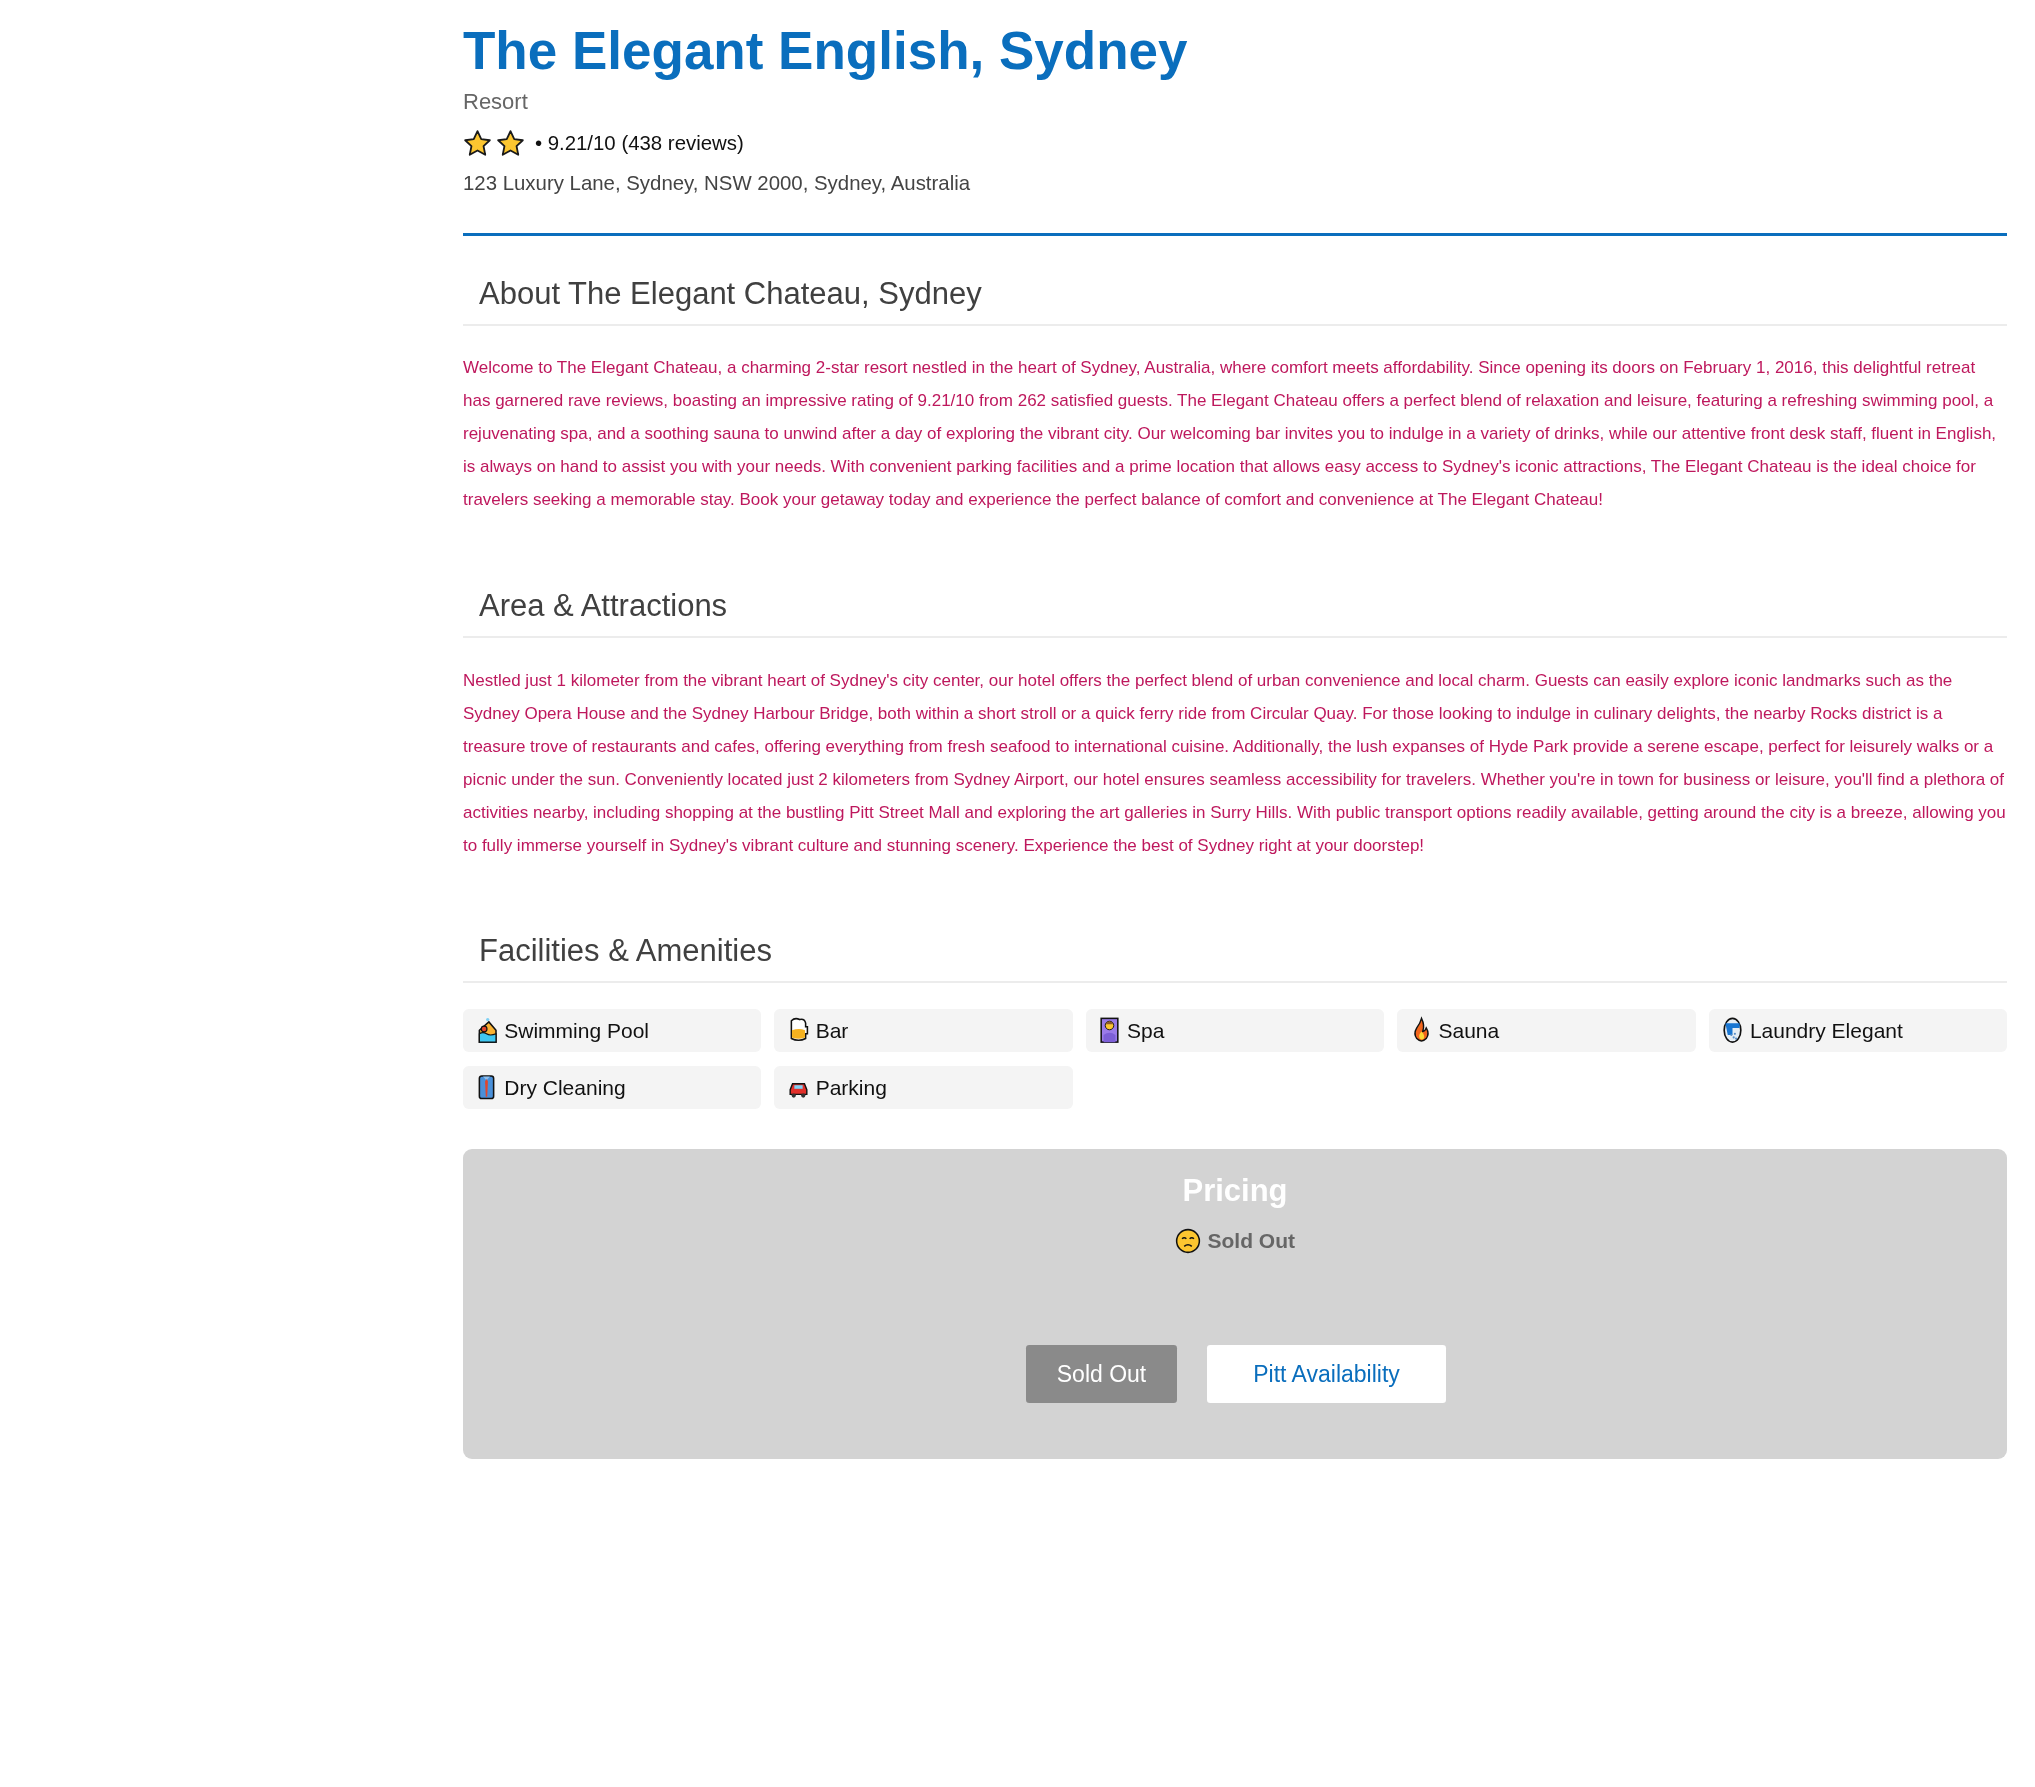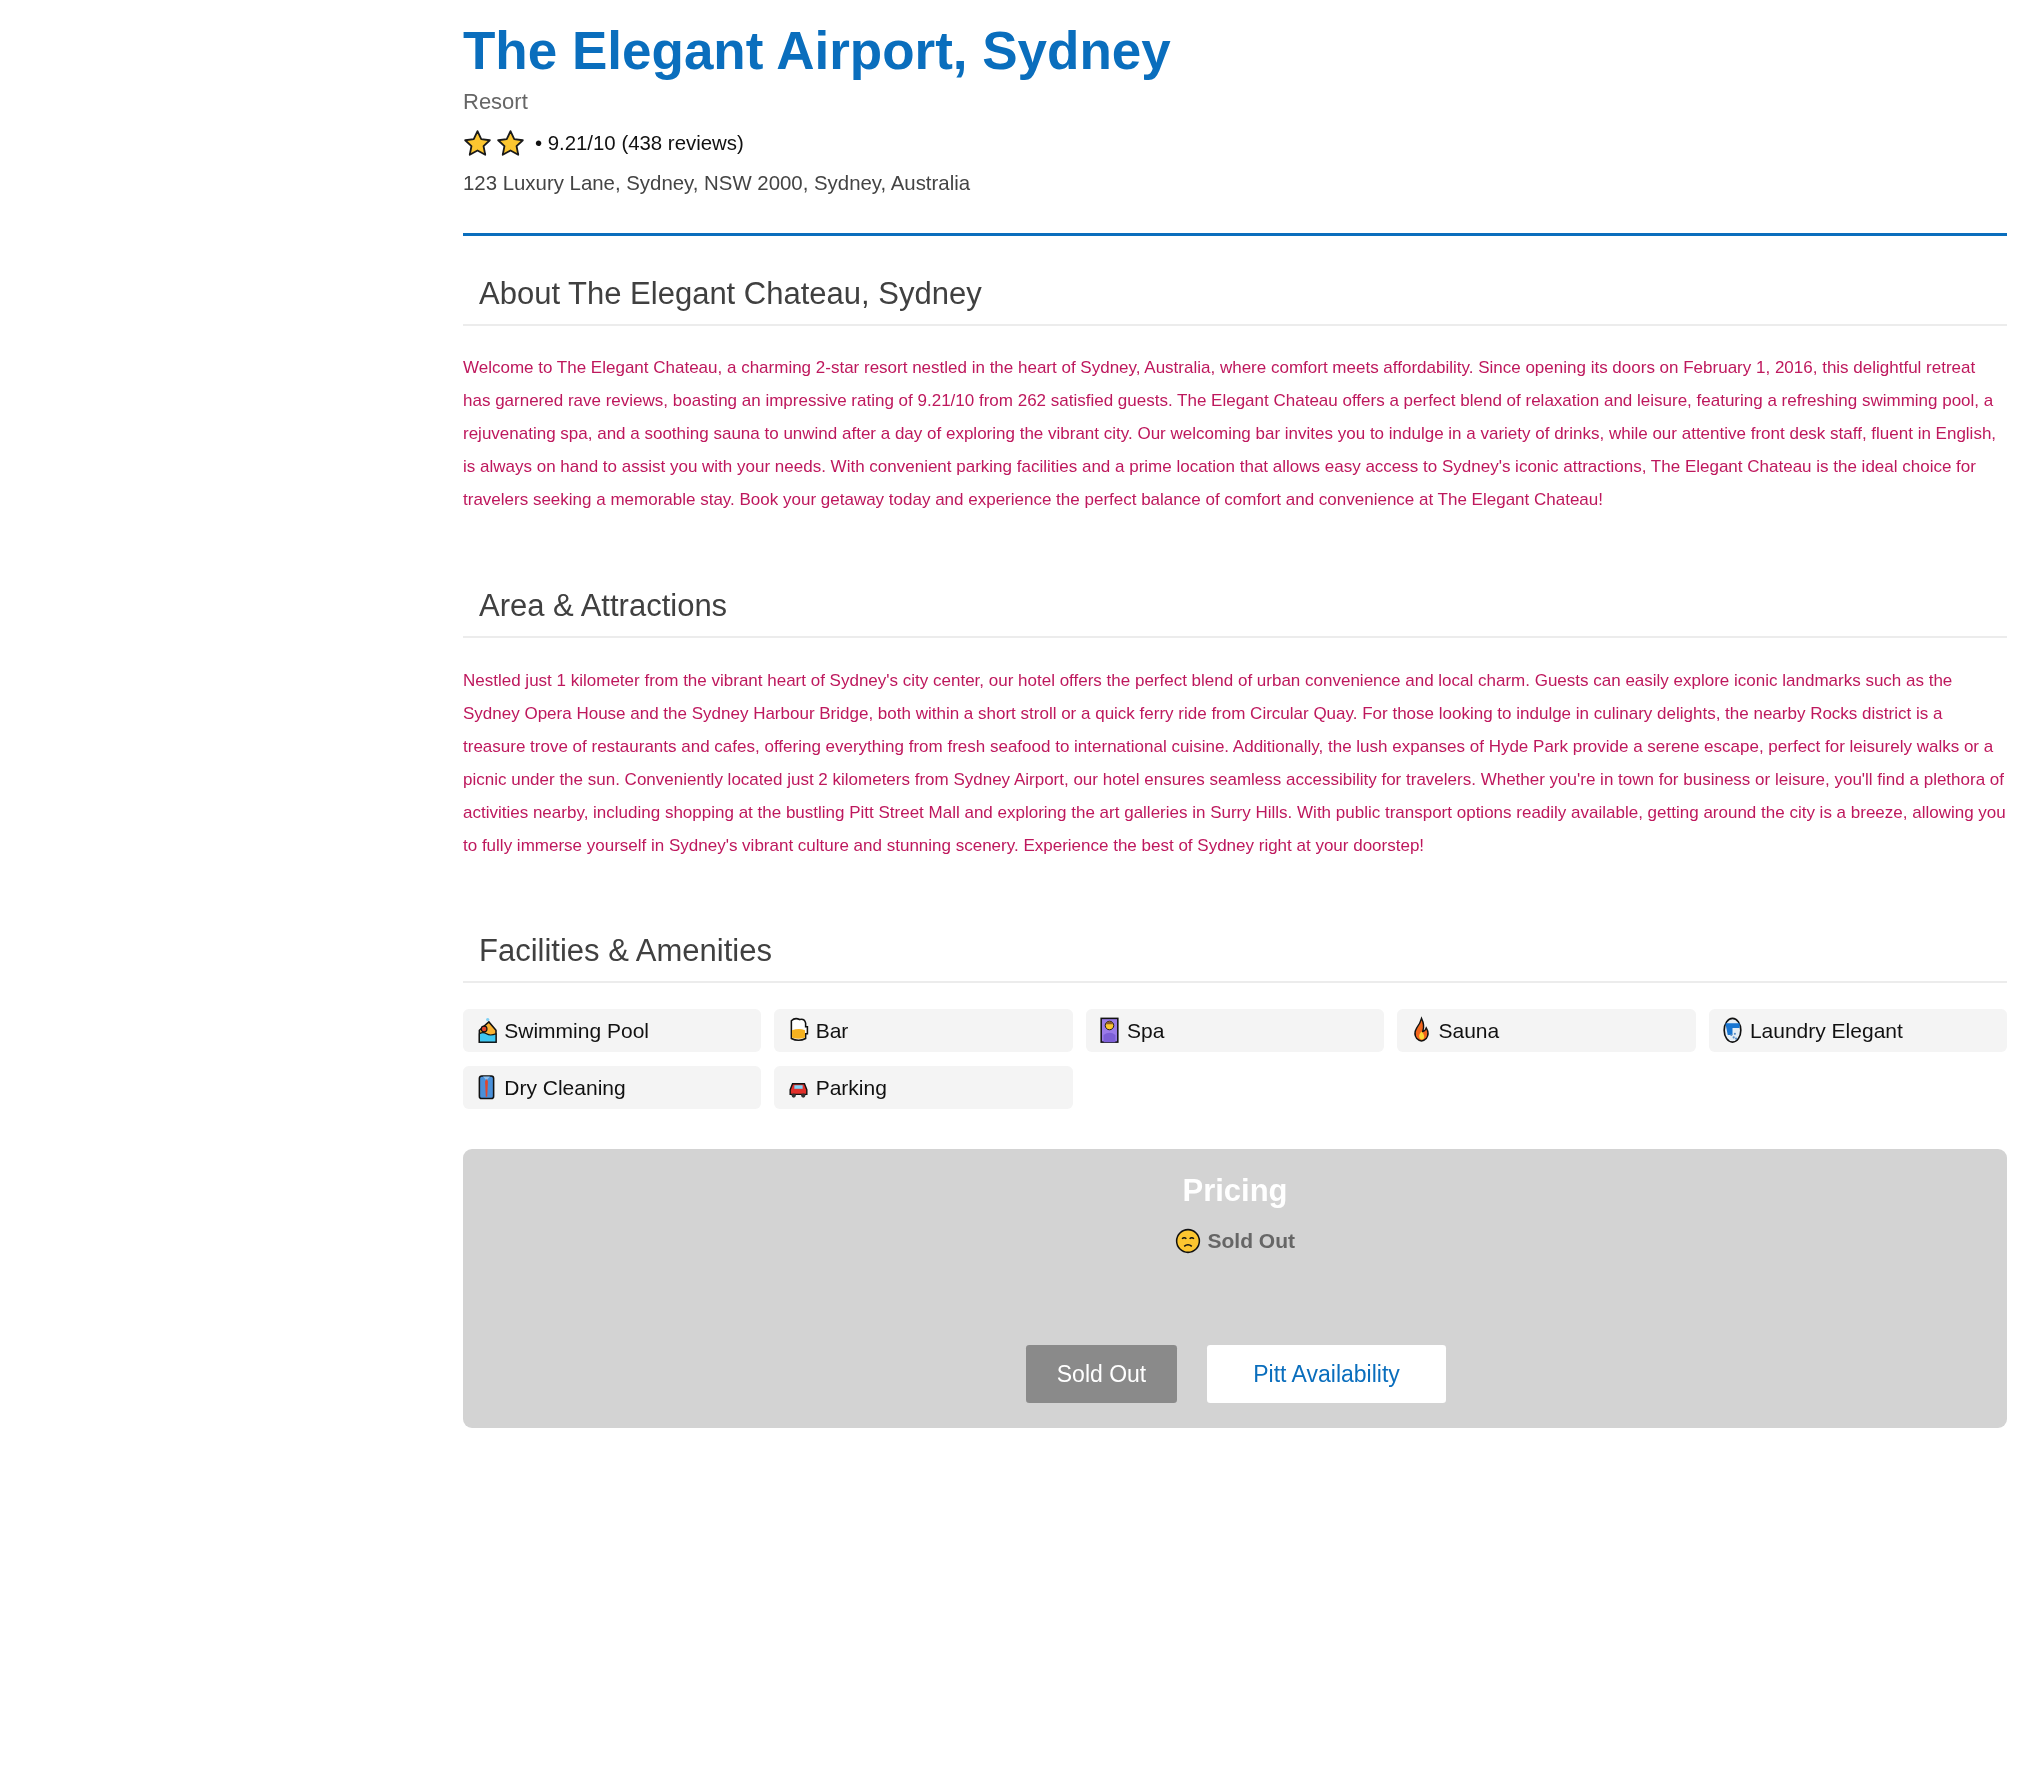--- a/index.html
+++ b/index.html
@@ -15,39 +15,39 @@
   .address { position:absolute; left:0; top:170px; font-size:20.4px; color:#444; line-height:27px; white-space:nowrap; }
   .rule { position:absolute; left:0; top:233px; width:1544px; height:3.3px; background:#0a6ebd; }
   .h2 { position:absolute; left:16px; margin:0; font-size:31px; font-weight:normal; color:#404040; line-height:41px; white-space:nowrap; }
   .h2-line { position:absolute; left:0; width:1544px; height:1.6px; background:#ececec; }
   .para { position:absolute; left:0; width:1544px; margin:0; font-size:17px; line-height:33px; color:#be185d; }
   .fac-grid { position:absolute; left:0; top:1009px; width:1544px; display:grid;
               grid-template-columns:repeat(5, 1fr); column-gap:13px; row-gap:14px; }
   .fac { height:43px; background:#f4f4f4; border-radius:5.7px; display:flex; align-items:center;
          padding-left:11.4px; font-size:21px; color:#111; box-sizing:border-box; }
   .fac-icon { width:25px; height:28.5px; margin-right:4.9px; display:inline-block; flex:none; }
-  .pricing { position:absolute; left:0; top:1149px; width:1544px; height:279px; background:#d3d3d3; border-radius:9px; }
+  .pricing { position:absolute; left:0; top:1149px; width:1544px; height:310px; background:#d3d3d3; border-radius:9px; }
   .pricing-title { position:absolute; left:0; width:100%; top:21px; text-align:center; font-size:31px; font-weight:bold; color:#fff; line-height:41px; }
   .status { position:absolute; left:0; width:100%; top:78px; display:flex; justify-content:center; align-items:center;
             font-size:21px; font-weight:bold; color:#666; line-height:28.5px; }
   .status svg { width:26px; height:26px; margin-right:6.5px; }
   .price-row { position:absolute; left:0; width:100%; top:116px; text-align:center; line-height:53px; white-space:nowrap; }
   .price { font-size:42px; font-weight:bold; color:#666; }
   .per { font-size:23px; color:#666; margin-left:5.7px; }
   .btn { position:absolute; top:196px; height:58px; border-radius:3.3px; border:none; font-family:"Liberation Sans", sans-serif;
          font-size:23px; display:flex; align-items:center; justify-content:center; box-sizing:border-box; }
   .btn-soldout { left:563px; width:151px; background:#8a8a8a; color:#fff; }
   .btn-check { left:744px; width:239px; background:#fff; color:#0a6ebd; }
 </style>
 </head>
 <body>
 
 <div class="wrap">
 
-  <h1 class="title">The Elegant Airport, Sydney</h1>
+  <h1 class="title">The Elegant English, Sydney</h1>
   <div class="subtype">Resort</div>
 
   <div class="rating-row">
     <svg class="star" viewBox="0 0 24 24">
         <path d="M12 1.8l3.1 6.6 7.1.9-5.2 4.9 1.4 7.1L12 17.8l-6.4 3.5 1.4-7.1L1.8 9.3l7.1-.9z" fill="#fcc630" stroke="#1a1a1a" stroke-width="1.5" stroke-linejoin="round"></path>
       </svg>
     <svg class="star" viewBox="0 0 24 24">
         <path d="M12 1.8l3.1 6.6 7.1.9-5.2 4.9 1.4 7.1L12 17.8l-6.4 3.5 1.4-7.1L1.8 9.3l7.1-.9z" fill="#fcc630" stroke="#1a1a1a" stroke-width="1.5" stroke-linejoin="round"></path>
       </svg>
     <span class="rating-text">• 9.21/10 (438 reviews)</span>

